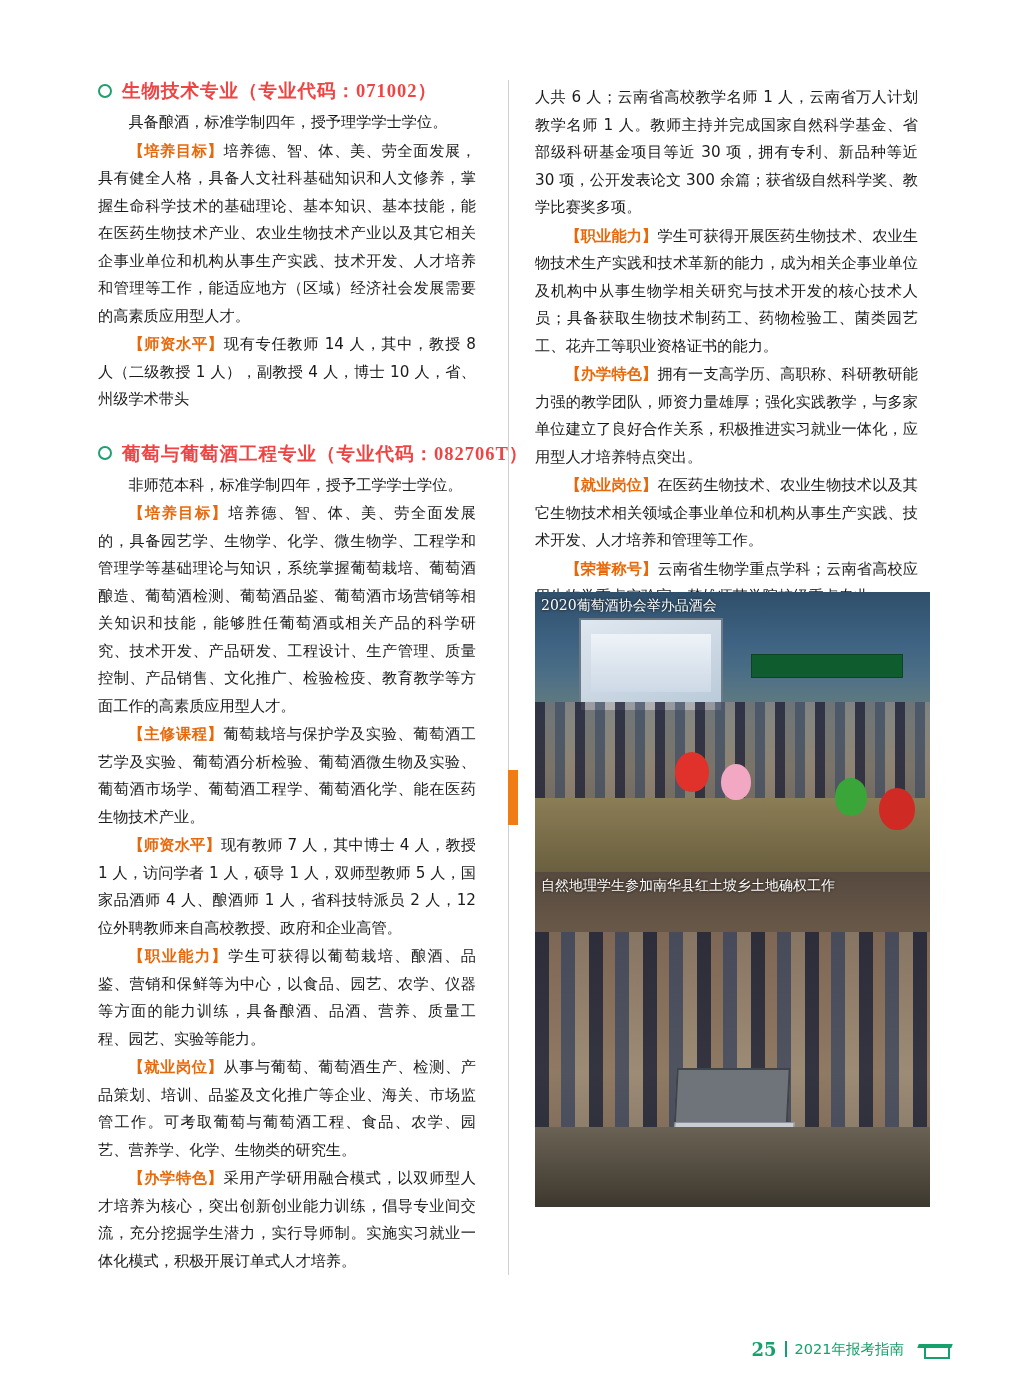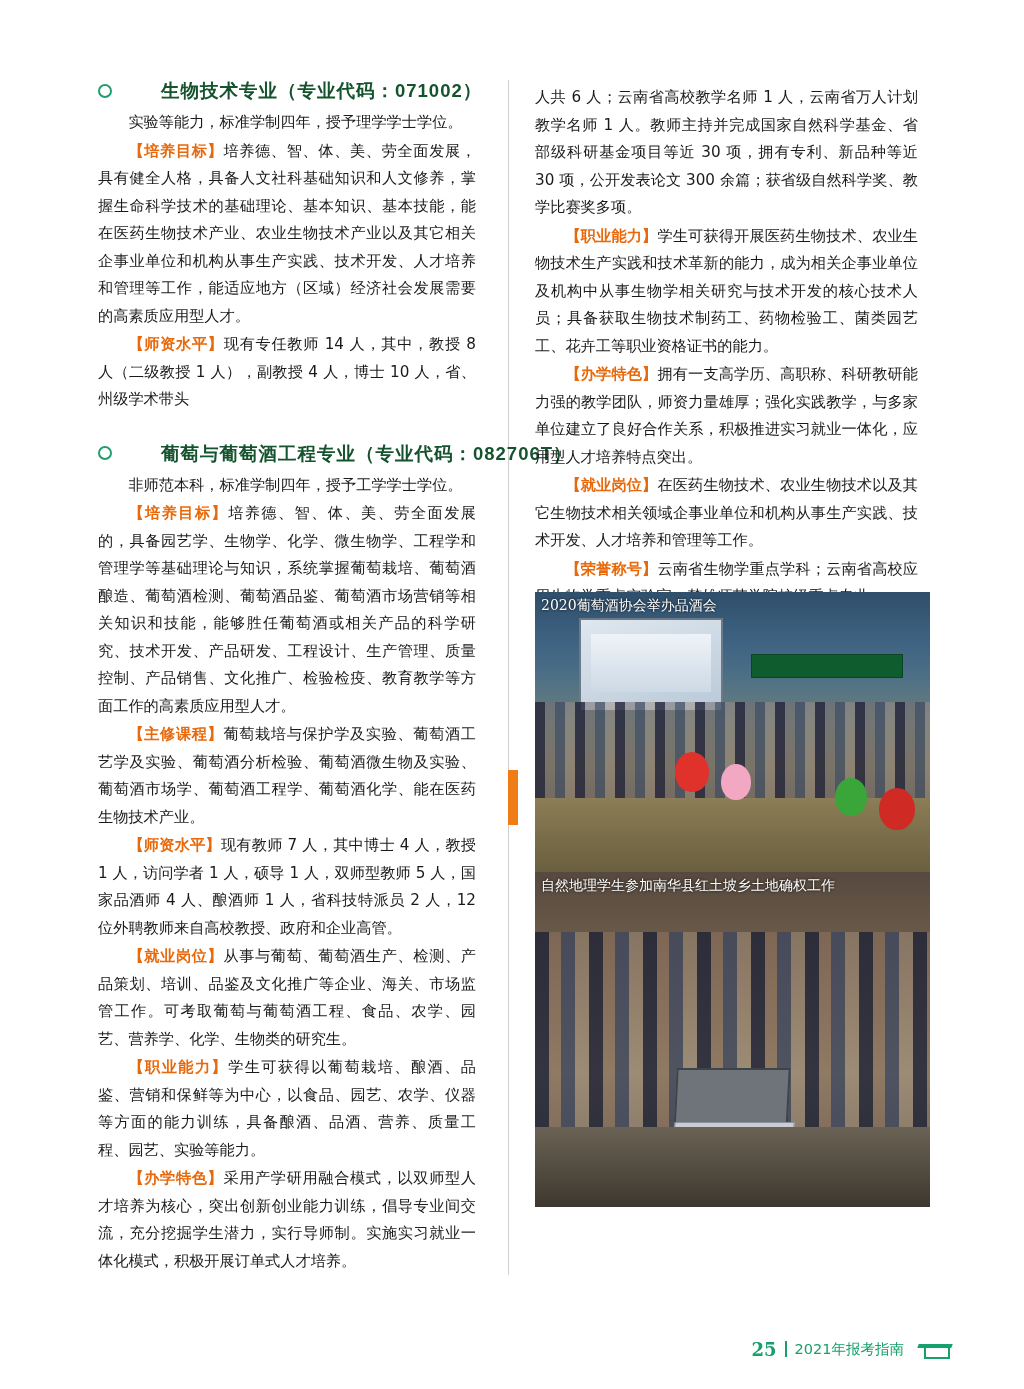--- a/index.html
+++ b/index.html
@@ -32,27 +32,26 @@
     display:flex;align-items:center;
     margin:0 0 6px 0;
   }
   .sec-head .ring{
     width:14px;height:14px;border-radius:50%;
     border:2px solid #1f9e6e;
     margin-right:10px;flex:none;
     box-sizing:border-box;
   }
   .sec-title{
-    font-family:Liberation Sans, sans-serif;
+    font-family:Liberation Serif, serif;
     font-weight:bold;
     font-size:18.5px;
-    color:#14532d;
+    color:#ef4444;
     letter-spacing:1px;
     white-space:nowrap;
-    margin-left:39px;
   }
   .para{
     font-size:15.2px;
     line-height:27.5px;
     text-align:justify;
     text-justify:inter-ideograph;
     margin:0 12px 1px 0;
     font-family:"DejaVu Sans","Liberation Sans",sans-serif;
   }
   .para.indent{ text-indent:2em; }
@@ -191,21 +190,21 @@
 
   <div class="divider"></div>
 
   <div class="col-left">
 
     <div class="sec-head">
       <span class="ring"></span>
       <span class="sec-title">生物技术专业（专业代码：071002）</span>
     </div>
 
-    <p class="para indent">实验等能力，标准学制四年，授予理学学士学位。</p>
+    <p class="para indent">具备酿酒，标准学制四年，授予理学学士学位。</p>
 
     <p class="para indent">
       <span class="tag">【培养目标】</span><span>培养德、智、体、美、劳全面发展，具有健全人格，具备人文社科基础知识和人文修养，掌握生命科学技术的基础理论、基本知识、基本技能，能在医药生物技术产业、农业生物技术产业以及其它相关企事业单位和机构从事生产实践、技术开发、人才培养和管理等工作，能适应地方（区域）经济社会发展需要的高素质应用型人才。</span>
     </p>
 
 
     <p class="para indent">
       <span class="tag">【师资水平】</span><span>现有专任教师 14 人，其中，教授 8 人（二级教授 1 人），副教授 4 人，博士 10 人，省、州级学术带头</span>
     </p>
 
@@ -221,24 +220,24 @@
     <p class="para indent">
       <span class="tag">【培养目标】</span><span>培养德、智、体、美、劳全面发展的，具备园艺学、生物学、化学、微生物学、工程学和管理学等基础理论与知识，系统掌握葡萄栽培、葡萄酒酿造、葡萄酒检测、葡萄酒品鉴、葡萄酒市场营销等相关知识和技能，能够胜任葡萄酒或相关产品的科学研究、技术开发、产品研发、工程设计、生产管理、质量控制、产品销售、文化推广、检验检疫、教育教学等方面工作的高素质应用型人才。</span>
     </p>
     <p class="para indent">
       <span class="tag">【主修课程】</span><span>葡萄栽培与保护学及实验、葡萄酒工艺学及实验、葡萄酒分析检验、葡萄酒微生物及实验、葡萄酒市场学、葡萄酒工程学、葡萄酒化学、能在医药生物技术产业。</span>
     </p>
     <p class="para indent">
       <span class="tag">【师资水平】</span><span>现有教师 7 人，其中博士 4 人，教授 1 人，访问学者 1 人，硕导 1 人，双师型教师 5 人，国家品酒师 4 人、酿酒师 1 人，省科技特派员 2 人，12 位外聘教师来自高校教授、政府和企业高管。</span>
     </p>
     <p class="para indent">
+      <span class="tag">【职业能力】</span><span>学生可获得以葡萄栽培、酿酒、品鉴、营销和保鲜等为中心，以食品、园艺、农学、仪器等方面的能力训练，具备酿酒、品酒、营养、质量工程、园艺、实验等能力。</span>
+    </p>
+    <p class="para indent">
       <span class="tag">【就业岗位】</span><span>从事与葡萄、葡萄酒生产、检测、产品策划、培训、品鉴及文化推广等企业、海关、市场监管工作。可考取葡萄与葡萄酒工程、食品、农学、园艺、营养学、化学、生物类的研究生。</span>
-    </p>
-    <p class="para indent">
-      <span class="tag">【职业能力】</span><span>学生可获得以葡萄栽培、酿酒、品鉴、营销和保鲜等为中心，以食品、园艺、农学、仪器等方面的能力训练，具备酿酒、品酒、营养、质量工程、园艺、实验等能力。</span>
     </p>
     <p class="para indent">
       <span class="tag">【办学特色】</span><span>采用产学研用融合模式，以双师型人才培养为核心，突出创新创业能力训练，倡导专业间交流，充分挖掘学生潜力，实行导师制。实施实习就业一体化模式，积极开展订单式人才培养。</span>
     </p>
 
   </div>
 
   <div class="col-right">
     <p class="para">人共 6 人；云南省高校教学名师 1 人，云南省万人计划教学名师 1 人。教师主持并完成国家自然科学基金、省部级科研基金项目等近 30 项，拥有专利、新品种等近 30 项，公开发表论文 300 余篇；获省级自然科学奖、教学比赛奖多项。</p>
 

